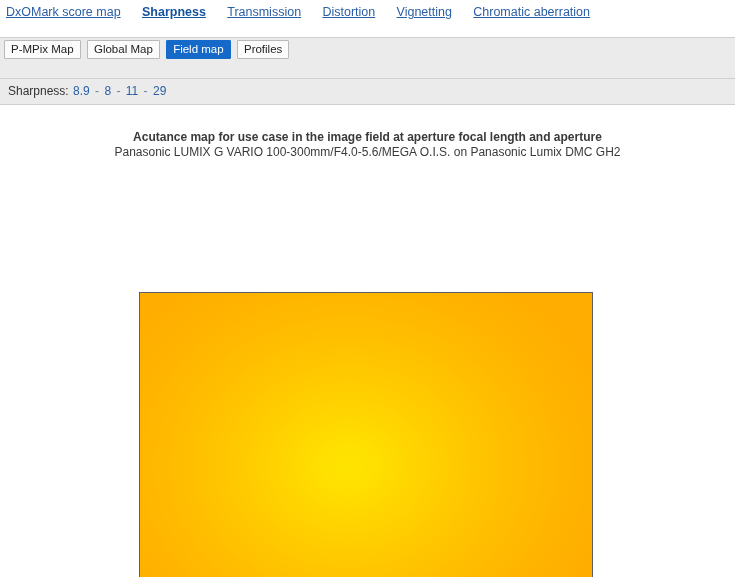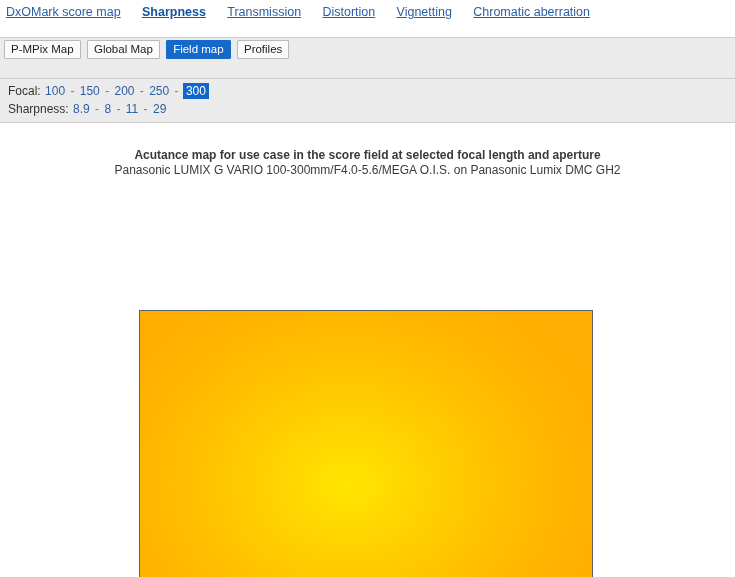--- a/index.html
+++ b/index.html
@@ -155,45 +155,33 @@
 
 <div class="subtabs">
   <span class="subtab">P-MPix Map</span>
   <span class="subtab">Global Map</span>
   <span class="subtab active">Field map</span>
   <span class="subtab">Profiles</span>
 </div>
 
 <div class="filters">
   <div class="filter-row">
-    <span class="filter-label">Focal:</span>
-    <span class="filter-opt">100</span>
-    <span class="filter-sep">-</span>
-    <span class="filter-opt">150</span>
-    <span class="filter-sep">-</span>
-    <span class="filter-opt">200</span>
-    <span class="filter-sep">-</span>
-    <span class="filter-opt">250</span>
-    <span class="filter-sep">-</span>
-    <span class="filter-opt selected">300</span>
-  </div>
-  <div class="filter-row">
     <span class="filter-label">Sharpness:</span>
     <span class="filter-opt">8.9</span>
     <span class="filter-sep">-</span>
     <span class="filter-opt">8</span>
     <span class="filter-sep">-</span>
     <span class="filter-opt">11</span>
     <span class="filter-sep">-</span>
     <span class="filter-opt">29</span>
   </div>
 </div>
 
 <div class="chart-wrap">
 
   <div class="chart-title">
-    <span class="line1">Acutance map for use case in the score field at selected focal length and aperture</span>
+    <span class="line1">Acutance map for use case in the image field at aperture focal length and aperture</span>
     <span class="line2">Panasonic LUMIX G VARIO 100-300mm/F4.0-5.6/MEGA O.I.S. on Panasonic Lumix DMC GH2</span>
   </div>
 
   <div class="fieldmap"></div>
 
 </div>
 
 </body></html>

